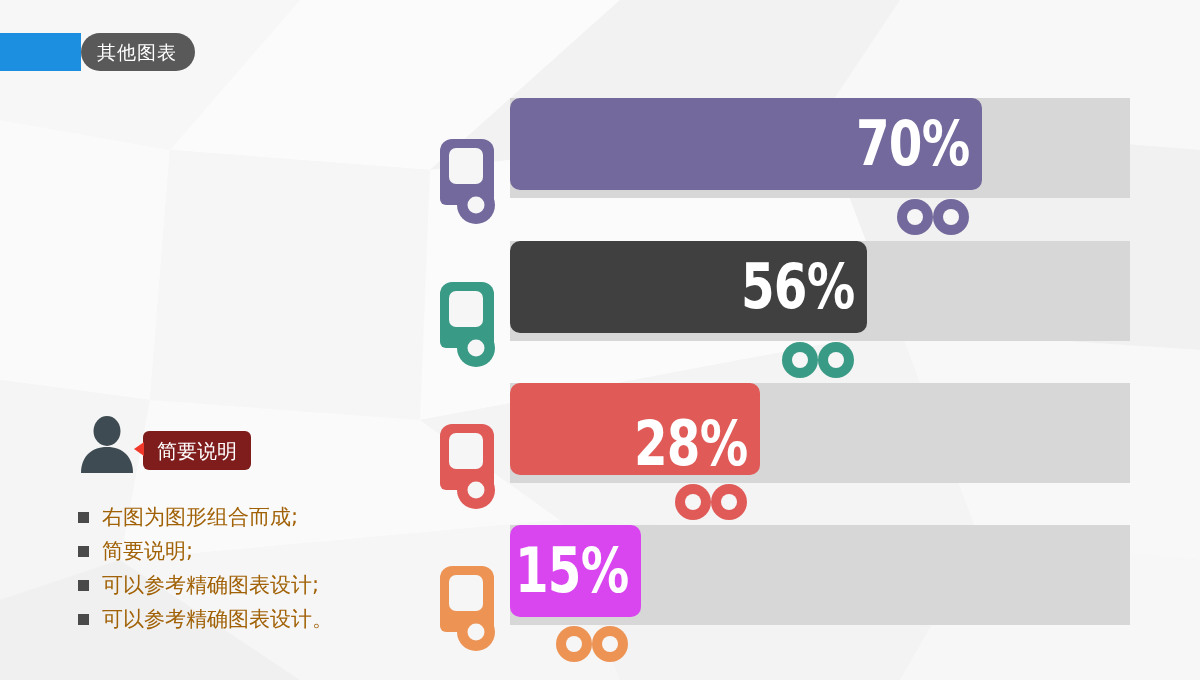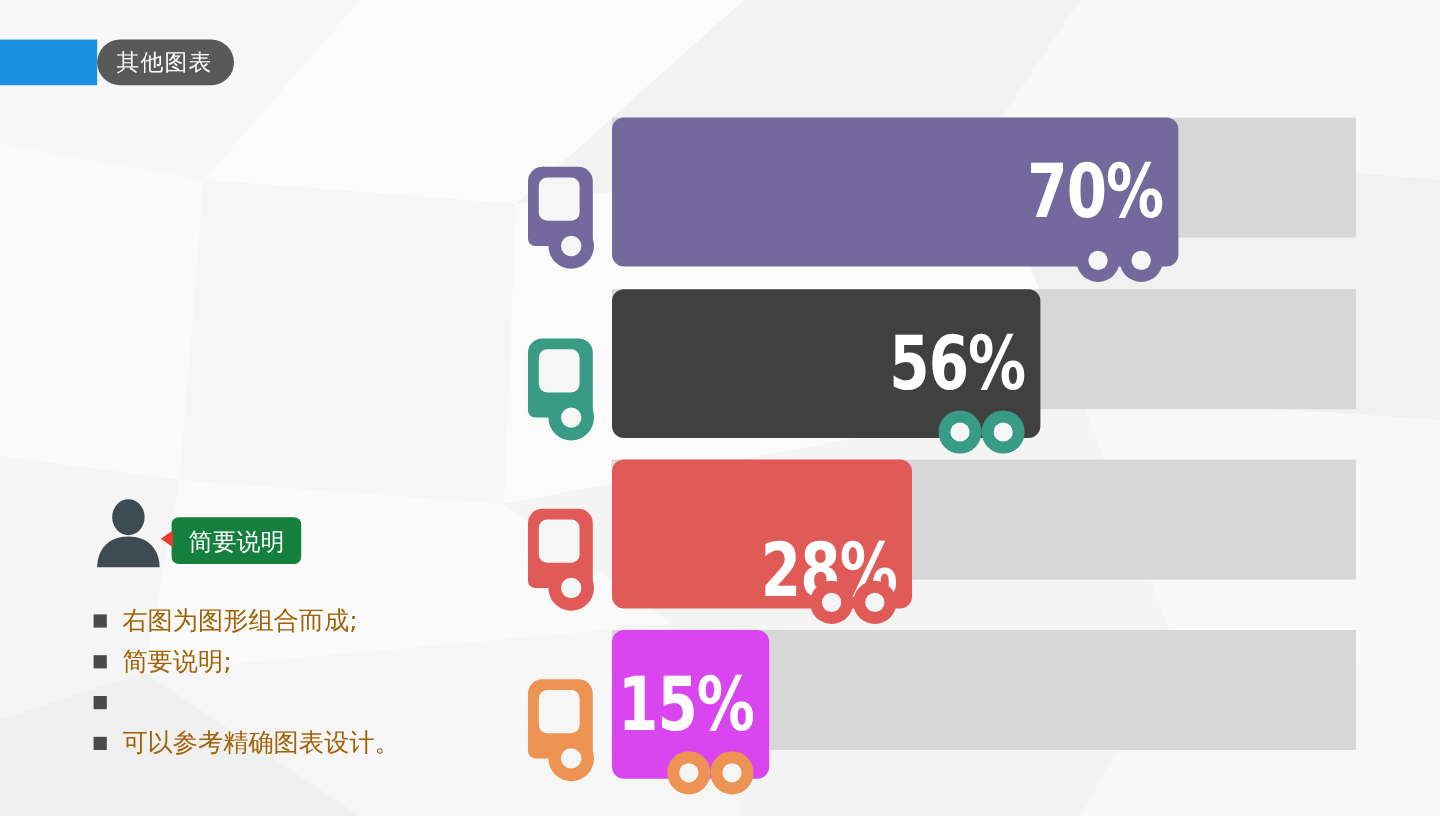--- a/index.html
+++ b/index.html
@@ -132,21 +132,21 @@
     position: absolute;
     left: 70px;
     top: 13px;
     height: 100px;
     background: #d7d7d7;
   }
   .trailer {
     position: absolute;
     left: 70px;
     top: 13px;
-    height: 124px;
+    height: 92px;
     border-radius: 10px;
     display: flex;
     align-items: center;
     justify-content: flex-end;
     box-sizing: border-box;
     padding-right: 13px;
   }
   .pct {
     color: #ffffff;
     font-size: 62px;
@@ -278,36 +278,37 @@
   </div>
 
 </div>
 
 <div class="explain">
   <div class="explain-head">
     <svg class="person-icon" width="58" height="58" viewBox="0 0 58 58">
       <ellipse class="person-fill" cx="29" cy="16" rx="13.5" ry="15" fill="#3e4b52"></ellipse>
       <path class="person-fill" d="M29,32 C13,32 3,42 3,58 L55,58 C55,42 45,32 29,32 Z" fill="#3e4b52"></path>
     </svg>
-    <div class="bubble" style="background: #15803d;">
+    <div class="bubble" style="background: #7f1d1d;">
       <span class="bubble-tail" style="border-right-color: rgb(240, 57, 43);"></span>
       <span class="bubble-text">简要说明</span>
     </div>
   </div>
 
   <ul class="bullets">
     <li class="bullet-row">
       <span class="bullet-marker" style="background: rgb(74, 74, 74);"></span>
       <span class="bullet-text">右图为图形组合而成;</span>
     </li>
     <li class="bullet-row">
       <span class="bullet-marker" style="background: rgb(74, 74, 74);"></span>
       <span class="bullet-text">简要说明;</span>
     </li>
     <li class="bullet-row">
       <span class="bullet-marker" style="background: rgb(74, 74, 74);"></span>
+      <span class="bullet-text">可以参考精确图表设计;</span>
     </li>
     <li class="bullet-row">
       <span class="bullet-marker" style="background: rgb(74, 74, 74);"></span>
       <span class="bullet-text">可以参考精确图表设计。</span>
     </li>
   </ul>
 </div>
 
 </body></html>

